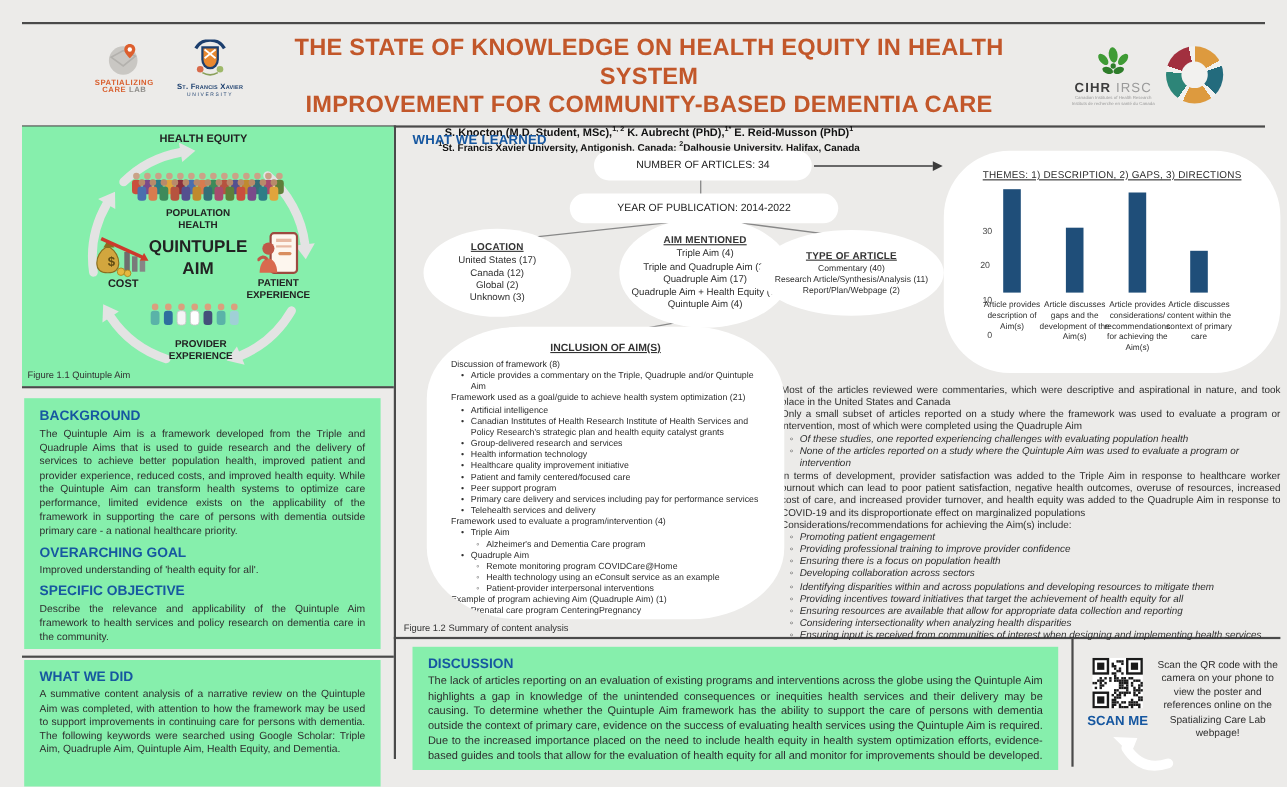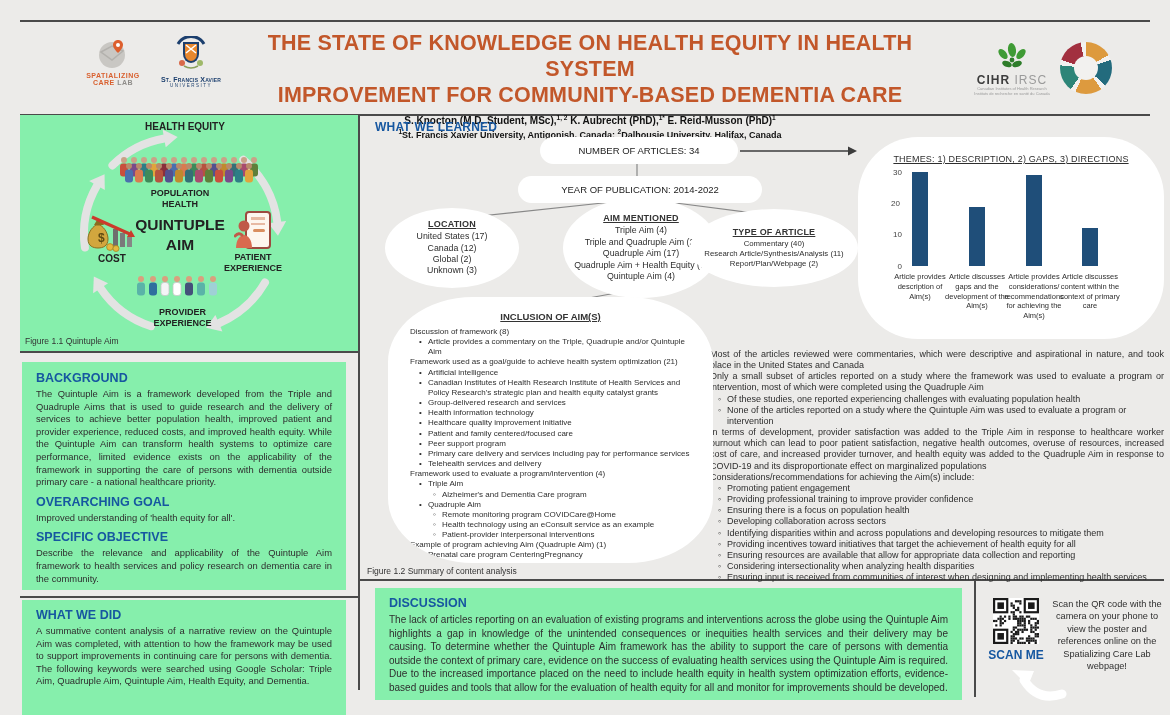--- a/index.html
+++ b/index.html
@@ -53,26 +53,26 @@
   .inc { position:relative; font-size:8px; line-height:1.27; color:#2e2e2e; }
   .inc.l1 { padding-left:18px; } .inc.l2 { padding-left:32px; }
   .inc.l1:before { content:"•"; position:absolute; left:9px; }
   .inc.l2:before { content:"◦"; position:absolute; left:23px; }
   #fig2-cap { left:367px; top:566px; font-size:8.5px; color:#333; }
   
   #chart-box { position:absolute; left:858px; top:137px; width:306px; height:202px; background:#fff; border-radius:60px; z-index:2; }
   #chart-title { position:absolute; left:0; right:0; top:17px; text-align:center; font-size:9px; color:#2e2e2e; text-decoration:underline; letter-spacing:.2px; }
   #chart-plot { position:absolute; left:0; top:0; width:306px; height:202px; }
   .bar { position:absolute; width:16px; background:#1f4e79; }
-  .ytick { position:absolute; width:26px; text-align:right; font-size:8px; color:#444; }
+  .ytick { position:absolute; width:26px; text-align:right; font-size:8px; color:#444;margin-top:38px; }
   .bar-label { position:absolute; width:66px; text-align:center; font-size:7.5px; line-height:1.3; color:#2e2e2e; }
   
   #bullets { position:absolute; left:700px; top:349px; width:464px; }
   .bl { position:relative; font-size:9px; line-height:1.24; color:#2e2e2e; padding-left:10px; text-align:justify; }
-  .bl.l1 { margin-left:16px; padding-left:11px; text-align:left; }
+  .bl.l1 { margin-left:16px; padding-left:11px; text-align:left;font-style:italic; }
   .bl:before { content:"•"; position:absolute; left:1px; }
   .bl.l1:before { content:"◦"; left:2px; }
   
   #disc-box { left:375px; top:588px; width:587px; height:112px; padding:8px 14px; overflow:hidden; }
   #disc-box .sec-p { font-size:10px; line-height:1.36; }
   
   #qr-wrap { position:absolute; left:993px; top:598px; width:46px; height:46px; }
   #scanme { position:absolute; left:978px; top:648px; width:76px; text-align:center; font-size:12px; }
   #qr-text { position:absolute; left:1048px; top:598px; width:118px; font-size:9.2px; line-height:1.35; text-align:center; color:#2e2e2e; }
   svg { display:block; }

